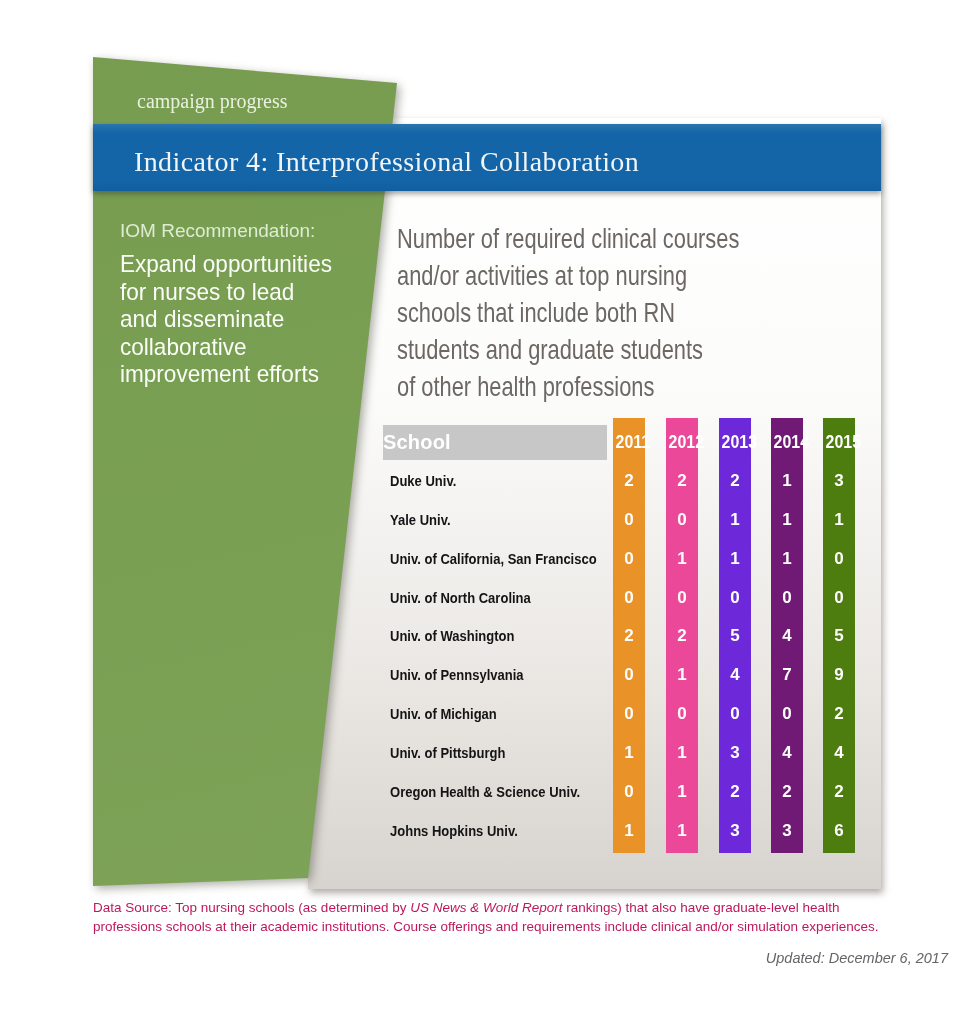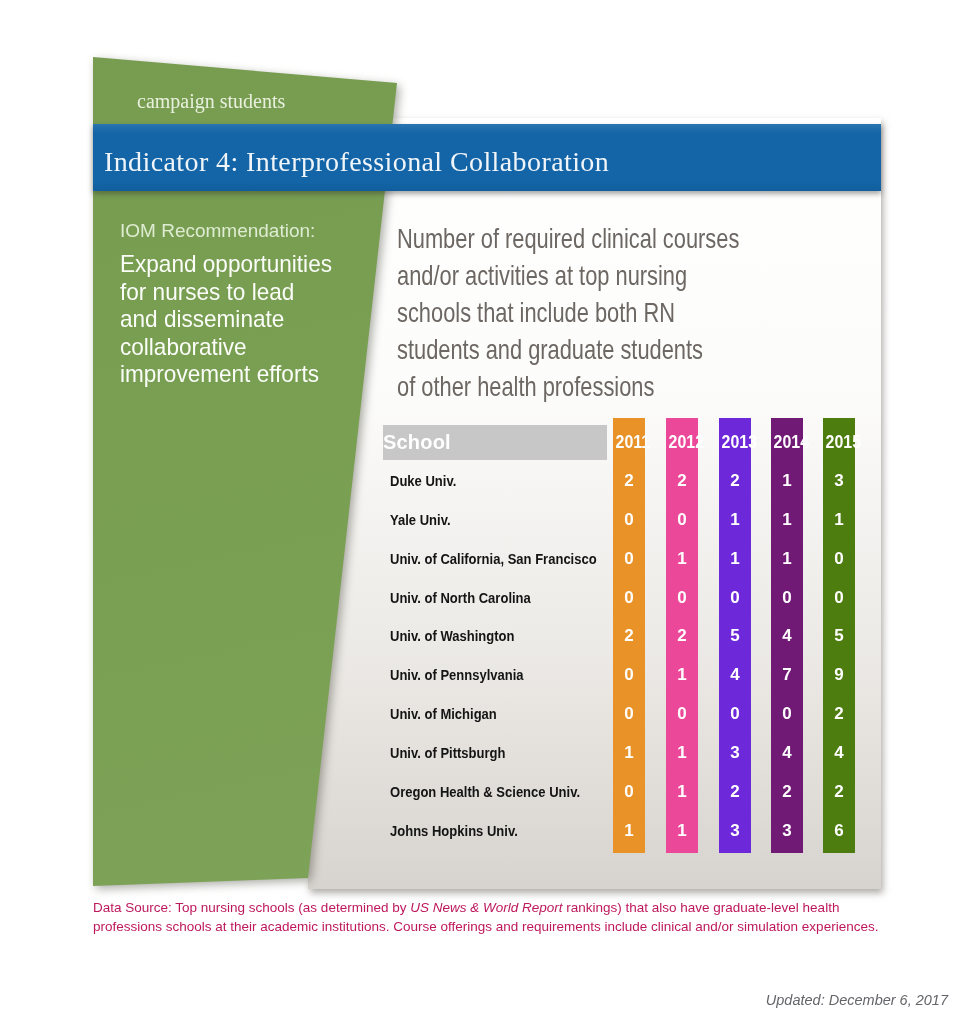--- a/index.html
+++ b/index.html
@@ -20,21 +20,21 @@
     clip-path:polygon(93px 57px, 397px 83px, 308px 878px, 93px 886px);
   }
   .banner {
     position:absolute; left:93px; top:124px; width:788px; height:67px; z-index:3;
     background:linear-gradient(180deg,#2a74b0 0%,#1465a7 14%,#1465a7 86%,#105e9d 100%);
     box-shadow:0 3px 5px rgba(45,45,45,0.42);
     display:flex; align-items:center;
   }
   .banner-title {
     font-family:"Liberation Serif", serif; font-size:28px; color:#f0f5f9;
-    padding-left:11px; padding-top:9px; letter-spacing:0.4px;
+    padding-left:41px; padding-top:9px; letter-spacing:0.4px;
   }
   
   .tab-label {
     position:absolute; left:137px; top:90px; z-index:4;
     font-family:"Liberation Serif", serif; font-size:20px; color:#e9f1de;
   }
   .iom-label { position:absolute; left:120px; top:220px; z-index:5; font-size:19px; color:#deecd1; }
   .iom-text {
     position:absolute; left:120px; top:250px; z-index:5;
     font-size:24px; line-height:27.5px; color:#fbfdf9;
@@ -66,36 +66,36 @@
   .row-label {
     position:absolute; left:390px; color:#141414; font-weight:bold; font-size:15.5px;
     transform:translateY(-50%) scaleX(0.84); transform-origin:left center; white-space:nowrap;
   }
   
   .datasource {
     position:absolute; left:93px; top:898px; width:786px; z-index:5;
     font-size:13.5px; line-height:19px; color:#be185d;
   }
   .updated {
-    position:absolute; right:27px; top:992px; z-index:5;
+    position:absolute; right:27px; top:950px; z-index:5;
     font-size:14.5px; font-style:italic; color:#636569;
   }
 </style>
 </head>
 <body>
 
 <div class="canvas">
 
   <div class="sheet"></div>
 
   <div class="green-wrap">
     <div class="green-sheet"></div>
   </div>
 
-  <div class="tab-label">campaign students</div>
+  <div class="tab-label">campaign progress</div>
 
   <div class="banner">
     <span class="banner-title">Indicator 4: Interprofessional Collaboration</span>
   </div>
 
   <div class="iom-label">IOM Recommendation:</div>
   <div class="iom-text">
       <div>Expand opportunities</div>
       <div>for nurses to lead</div>
       <div>and disseminate</div>

